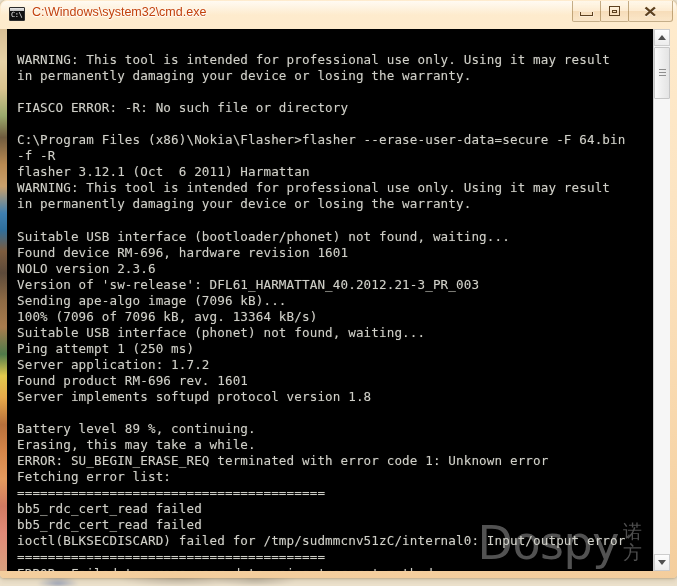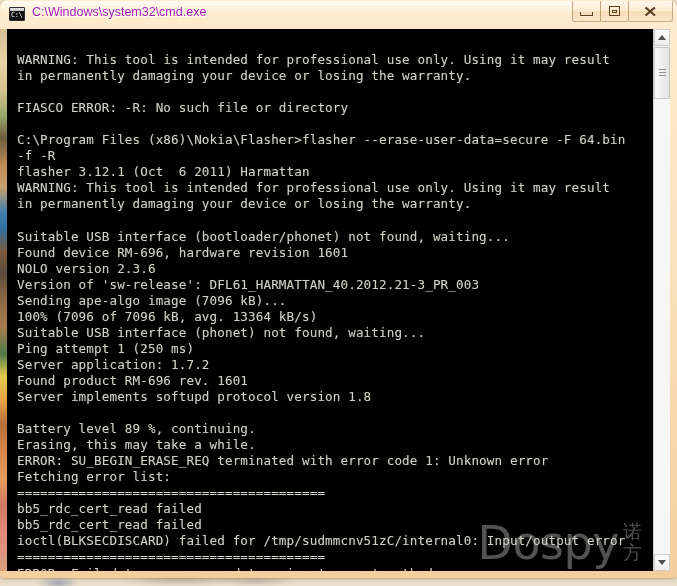--- a/index.html
+++ b/index.html
@@ -89,21 +89,21 @@
     color: #e8e8e8;
     font-family: "DejaVu Sans Mono", monospace;
     font-size: 7px;
     line-height: 8px;
     letter-spacing: -0.5px;
   }
   #title-text {
     position: absolute;
     left: 32px; top: 5px;
     font-size: 12.5px;
-    color: #a21caf;
+    color: #c2410c;
     text-shadow: 0 0 3px rgba(255,255,255,.95), 0 0 6px rgba(255,255,255,.8), 0 1px 0 rgba(255,255,255,.9);
     white-space: nowrap;
     text-align: center;
   }
 
   
   #caption-buttons {
     position: absolute;
     right: 4px; top: 1px;
     display: flex;

